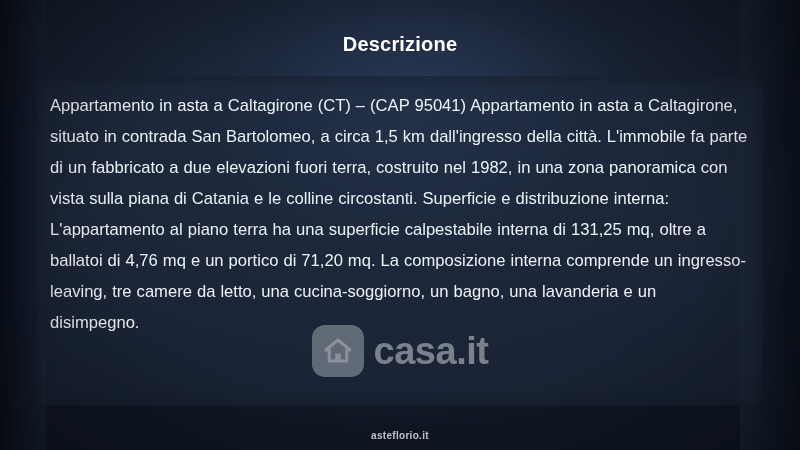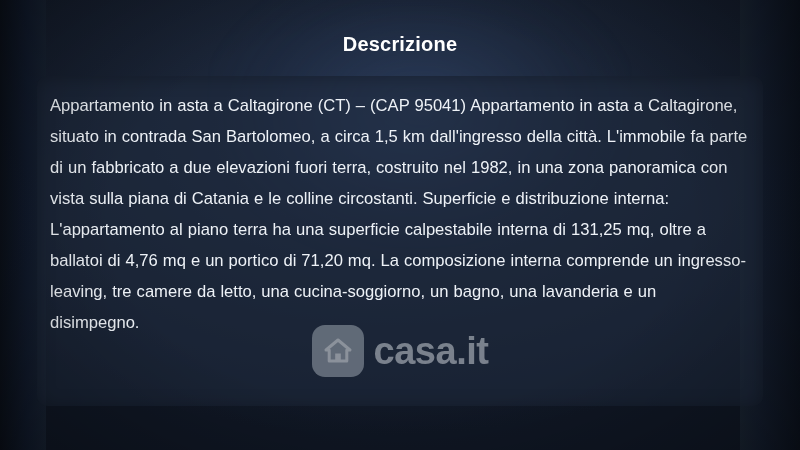--- a/index.html
+++ b/index.html
@@ -147,14 +147,15 @@
       <svg width="34" height="34" viewBox="0 0 34 34" aria-hidden="true">
         <path d="M17 6 L29 16 L25.8 16 L25.8 27 L8.2 27 L8.2 16 L5 16 Z" fill="none" stroke="#e8ebee" stroke-width="3" stroke-linejoin="round"></path>
         <rect x="14.2" y="19.5" width="5.6" height="7.5" fill="#e8ebee"></rect>
       </svg>
     </div>
     <div class="wm-text">casa.it</div>
   </div>
 
   <div class="bg-vignette"></div>
 
+  <div class="footer">asteflorio.it</div>
 
 </div>
 
 </body></html>

